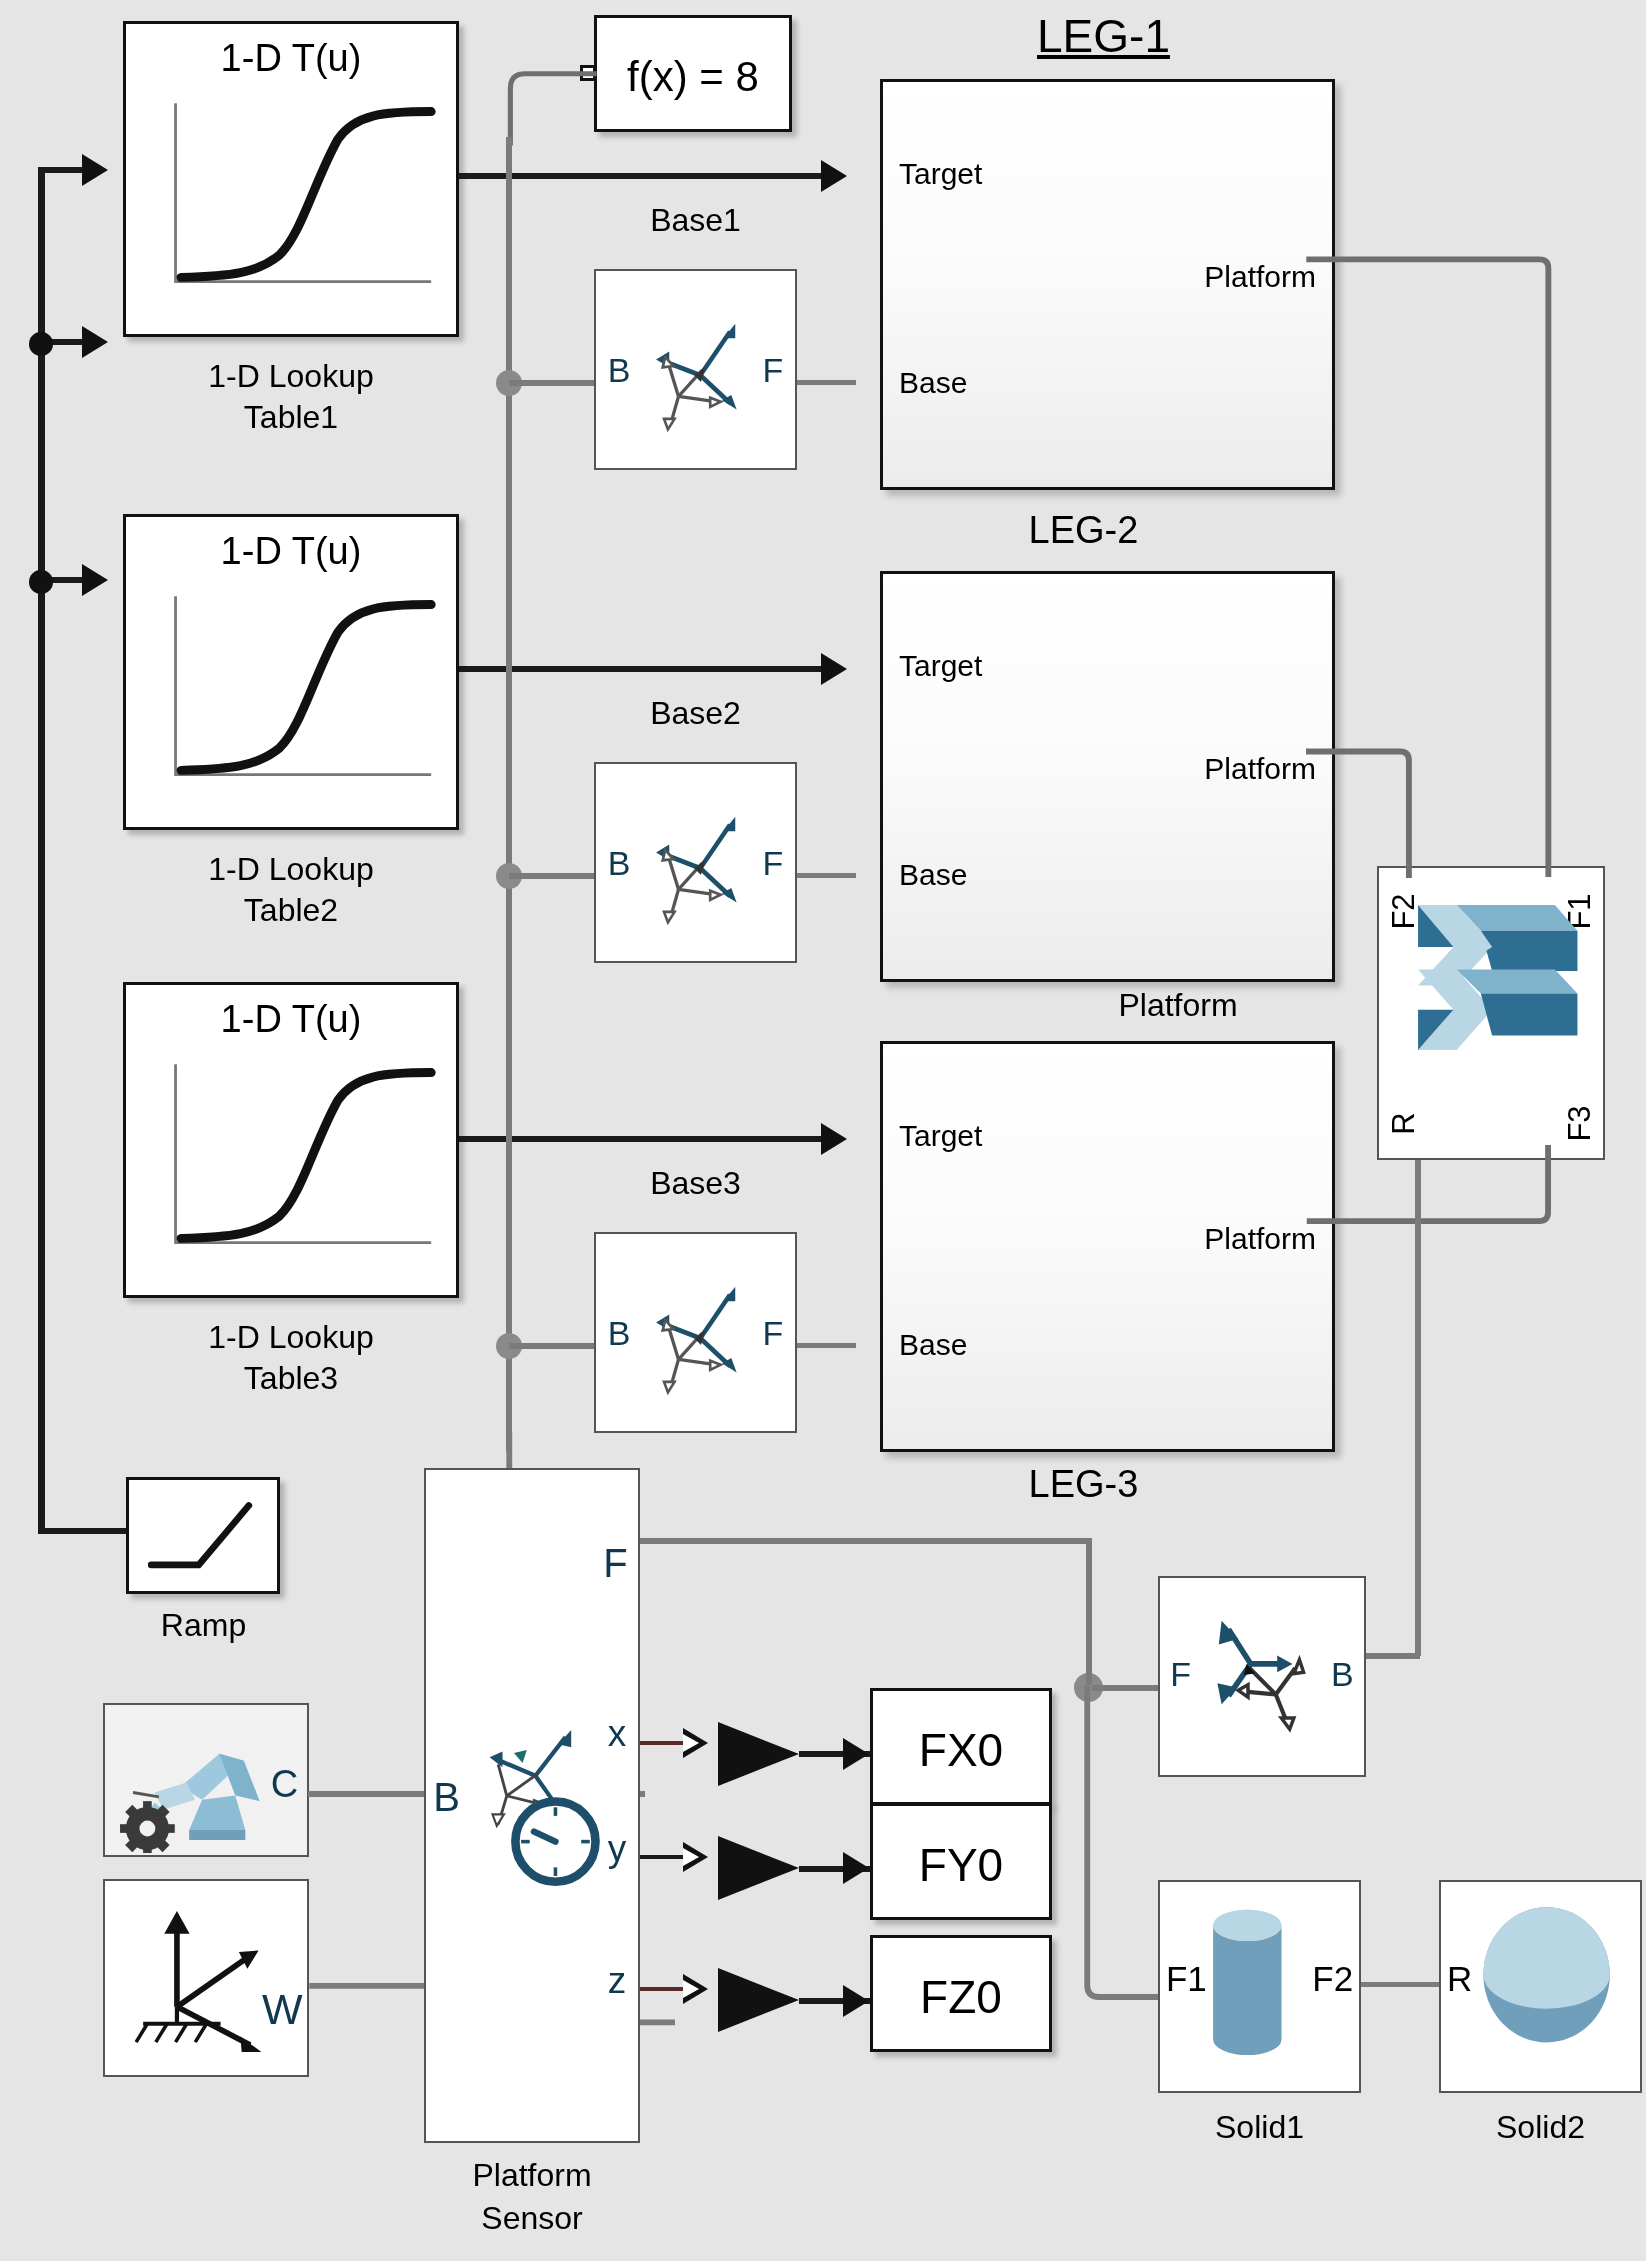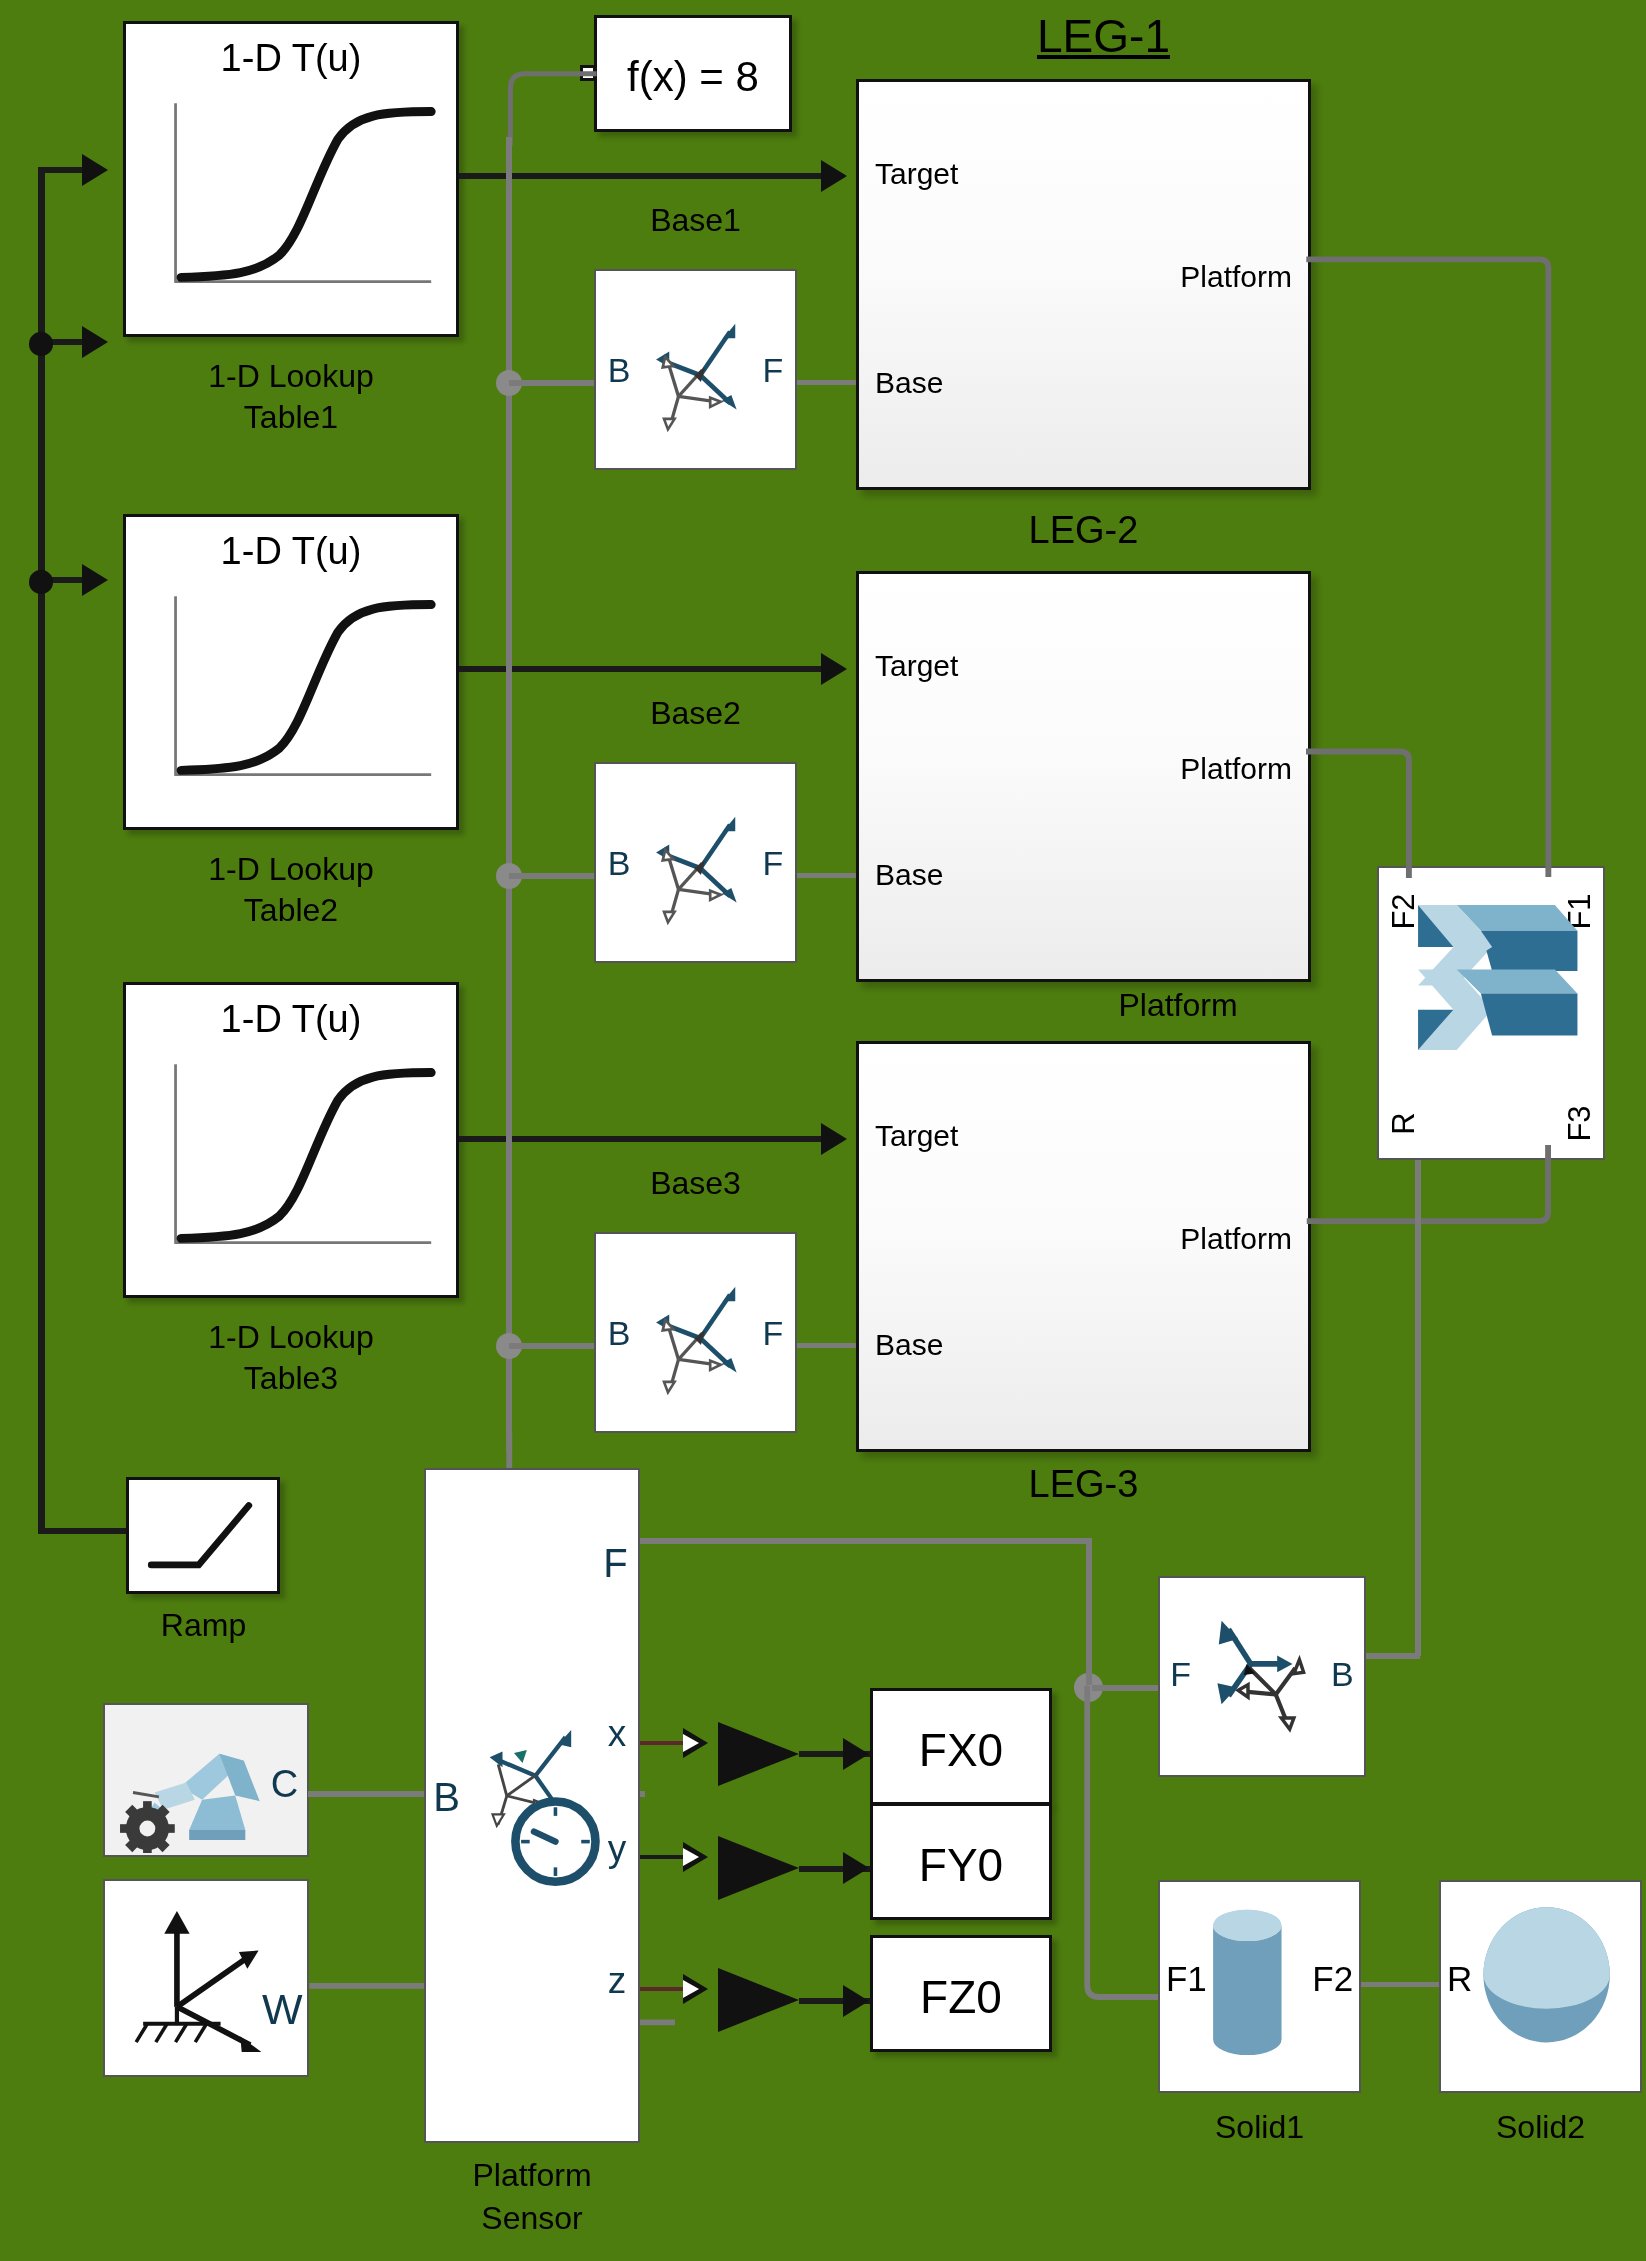--- a/index.html
+++ b/index.html
@@ -1,28 +1,28 @@
 <!DOCTYPE html>
 <html style="font-size:11.7px"><head>
 <meta charset="utf-8">
 <style>
   html,body{margin:0;padding:0;background:#ffffff;}
   body{font-family:"Liberation Sans", sans-serif;}
-  #canvas{position:relative;width:1646px;height:2261px;background:#4d7c0f;overflow:hidden;}
+  #canvas{position:relative;width:1646px;height:2261px;background:#e5e5e5;overflow:hidden;}
 
   
   .abs{position:absolute;box-sizing:border-box;}
 
   
   .blk{position:absolute;box-sizing:border-box;background:#fff;}
   .blk-hard{border:3.7px solid #111;box-shadow:5.1px 5.1px 5.1px rgba(0,0,0,.22);}
   .blk-soft{border:2.2px solid #555;box-shadow:none;}
   .blk-leg{border:3.7px solid #111;
            background:linear-gradient(180deg,#ffffff 0%,#fbfbfb 45%,#ececec 100%);
-           box-shadow:5.9px 5.9px 6.6px rgba(0,0,0,.20);}
+           box-shadow:5.9px 5.9px 6.6px rgba(0,0,0,.20);margin-left:24px;}
 
   
   .lbl{position:absolute;color:#000;white-space:nowrap;line-height:1;}
   .lbl-blockname{font-size:32px;text-align:center;}
   .lbl-port{font-size:30px;}
   .lbl-port-sm{font-size:29px;}
   .lbl-frame{font-size:34px;color:#10384f;font-weight:400;}
   .lbl-rot{transform-origin:50% 50%;}
 
   

